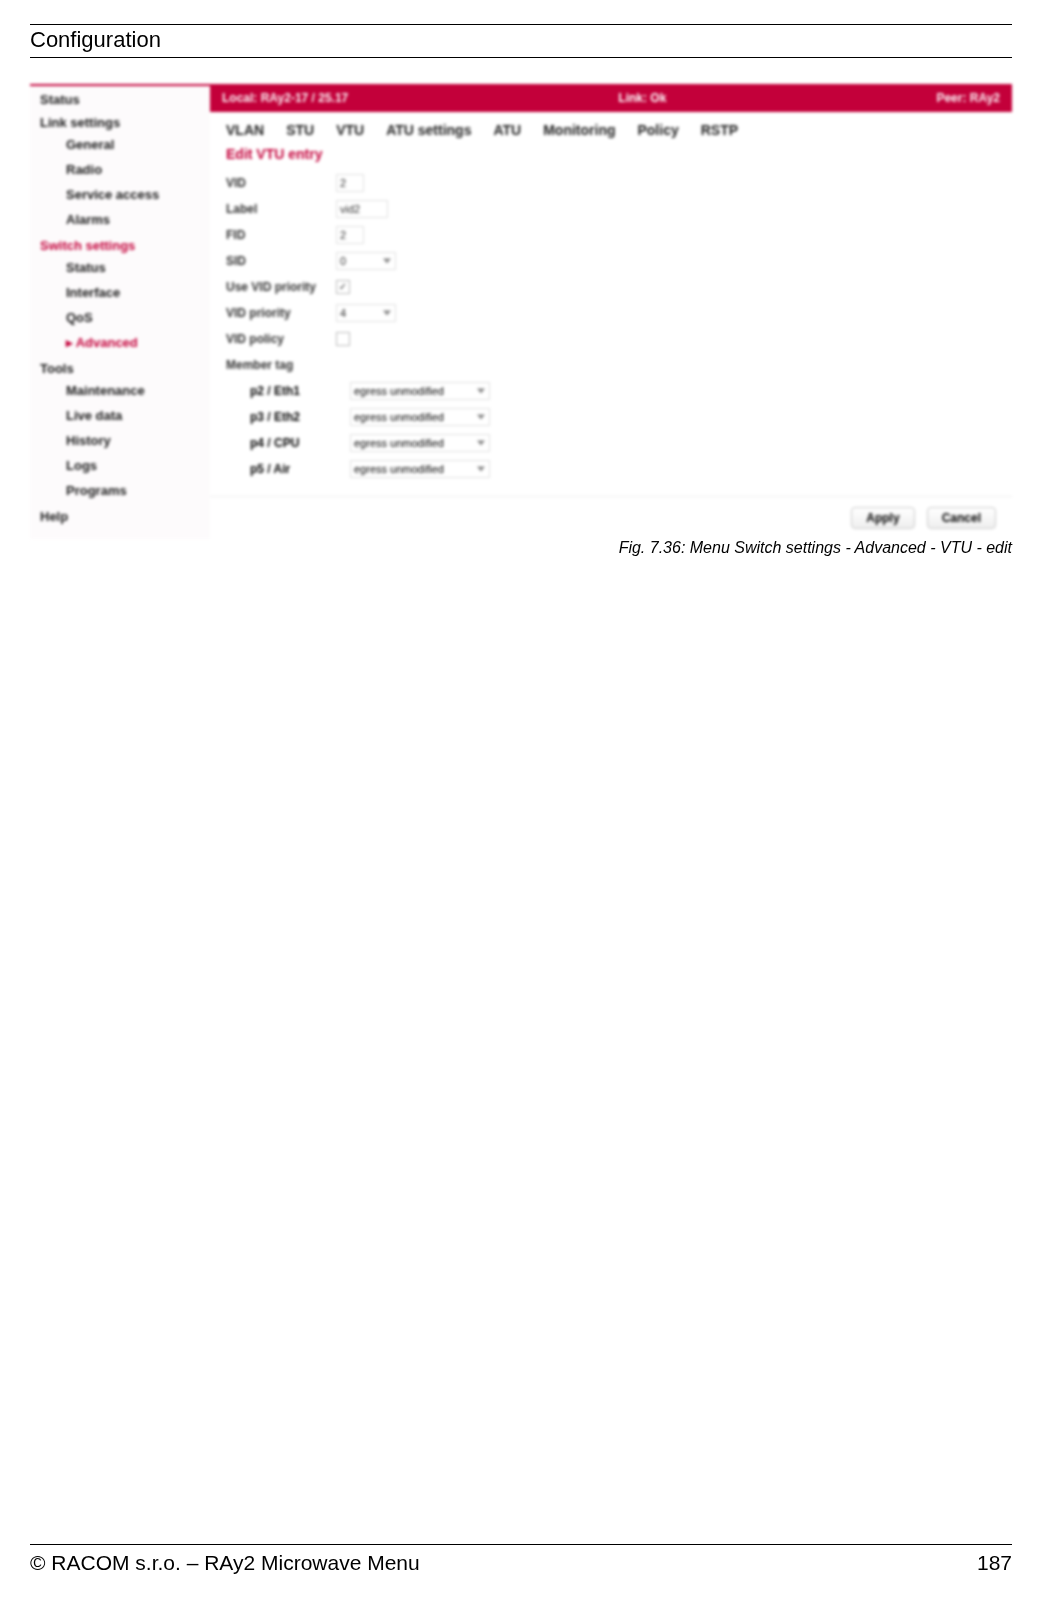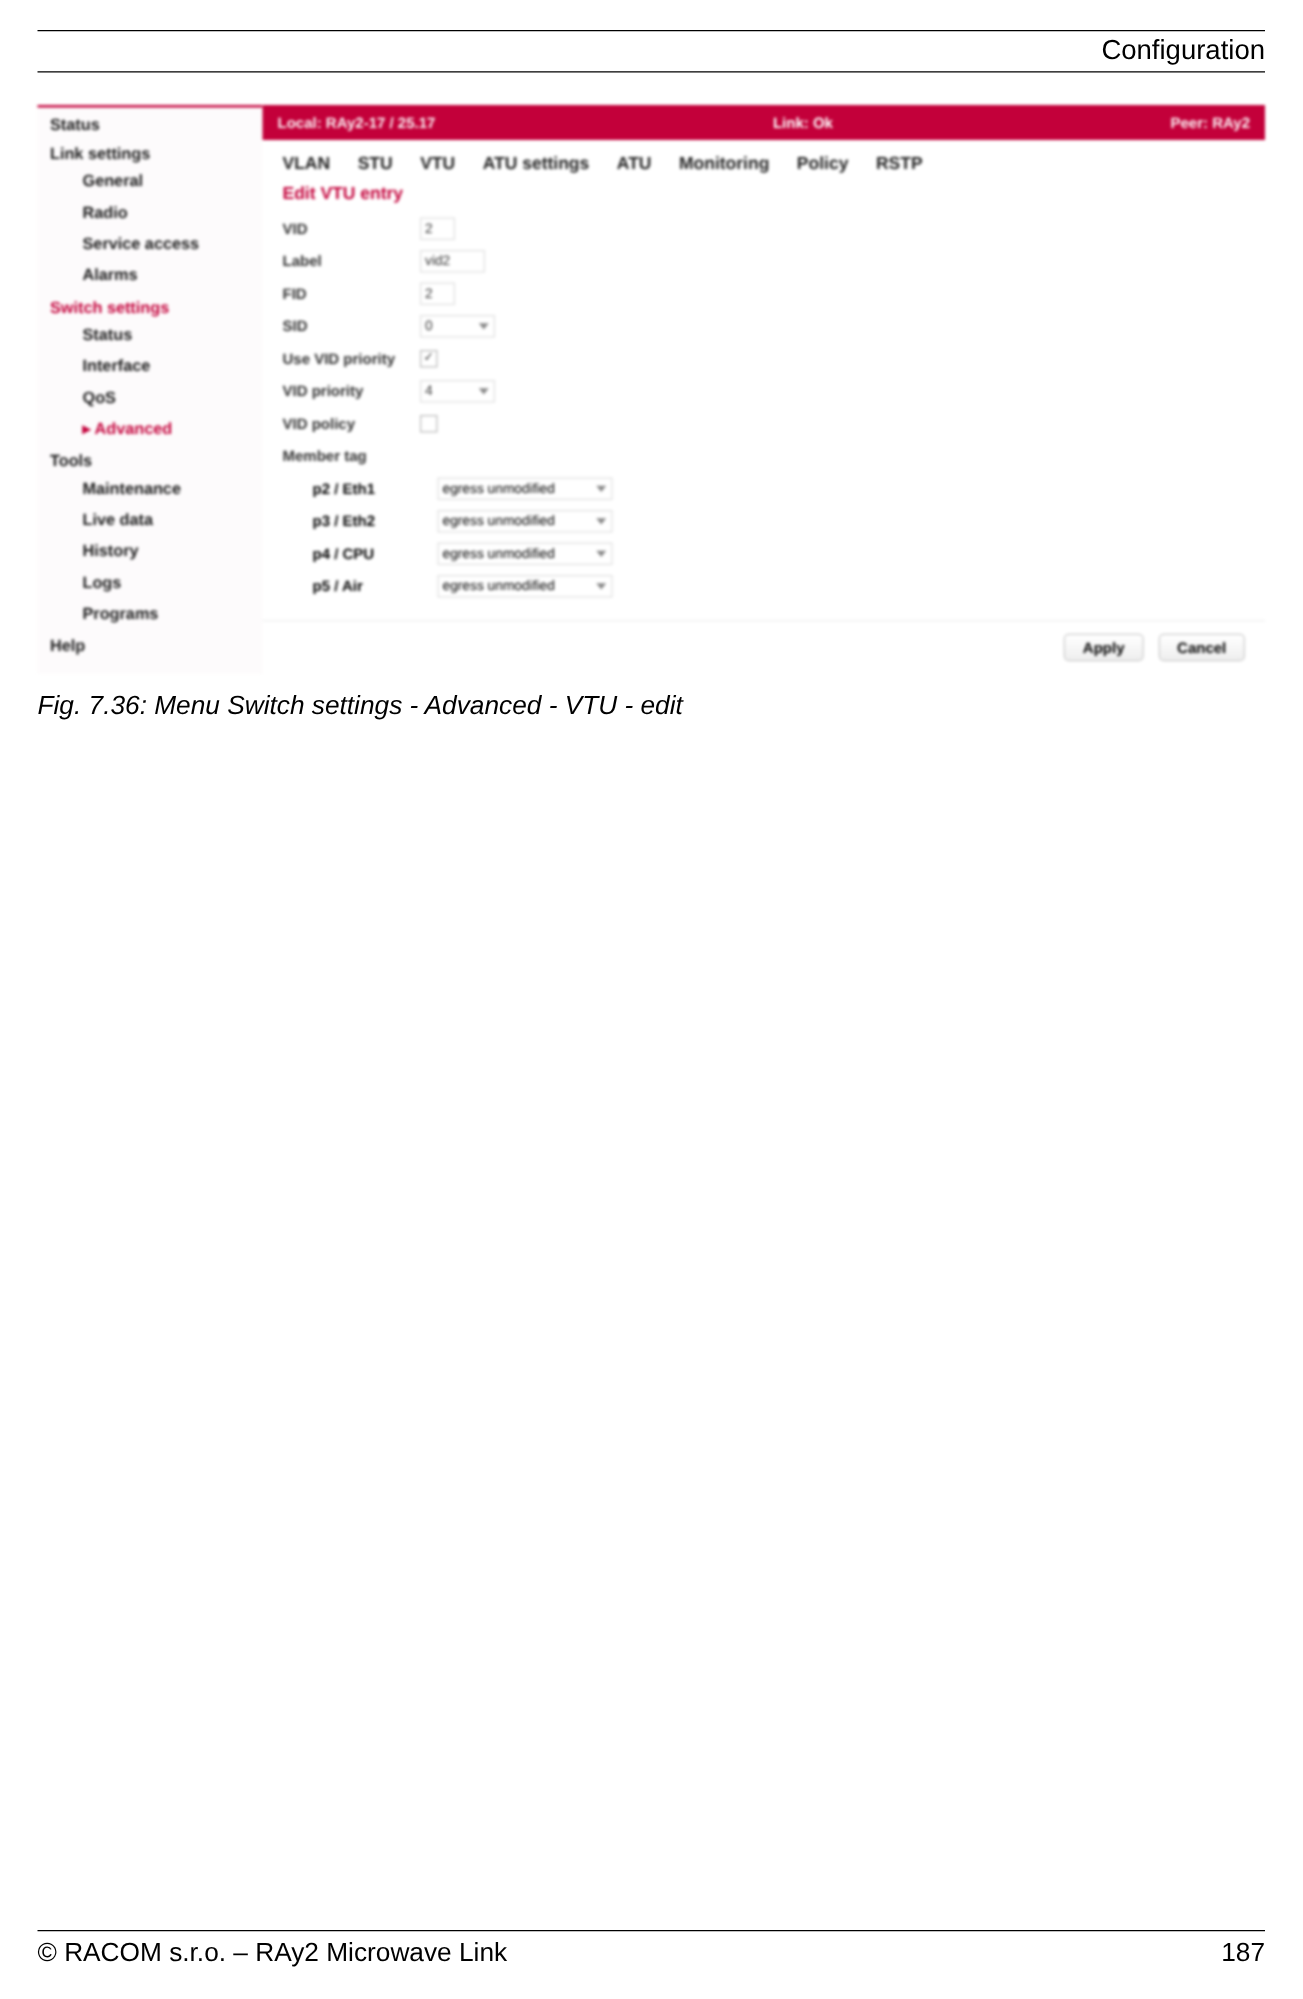--- a/index.html
+++ b/index.html
@@ -15,21 +15,20 @@
   .page {
     padding: 20px 30px;
     height: 100%;
     position: relative;
   }
   .top-rule {
     border-top: 1px solid #000;
     margin-top: 4px;
   }
   .header-title {
-    text-align: right;
     font-size: 22px;
     padding: 2px 0 4px;
   }
   .hr2 {
     border-top: 1px solid #000;
   }
   .figure-area {
     margin-top: 26px;
     display: flex;
     filter: blur(1.4px);
@@ -152,22 +151,22 @@
     border: 1px solid #ccc;
     background: linear-gradient(#fff,#eee);
     border-radius: 4px;
     padding: 3px 14px;
     font-size: 12px;
     font-weight: bold;
     cursor: pointer;
   }
   .caption {
     font-style: italic;
-    font-size: 21px;
-    margin-top: 14px;
+    font-size: 16px;
+    text-align: right;
   }
   .footer {
     position: absolute;
     left: 30px; right: 30px; bottom: 24px;
   }
   .footer-rule { border-top: 1px solid #000; margin-bottom: 6px;}
   .footer-line {
     display: flex;
     justify-content: space-between;
     font-size: 21px;
@@ -302,18 +301,18 @@
       <span class="btn">Cancel</span>
     </div>
   </div>
 </div>
 
 <div class="caption">Fig. 7.36: Menu Switch settings - Advanced - VTU - edit</div>
 
 <div class="footer">
   <div class="footer-rule"></div>
   <div class="footer-line">
-    <span>© RACOM s.r.o. – RAy2 Microwave Link</span>
+    <span>© RACOM s.r.o. – RAy2 Microwave Menu</span>
     <span>187</span>
   </div>
 </div>
 
 </div>
 
 </body></html>

